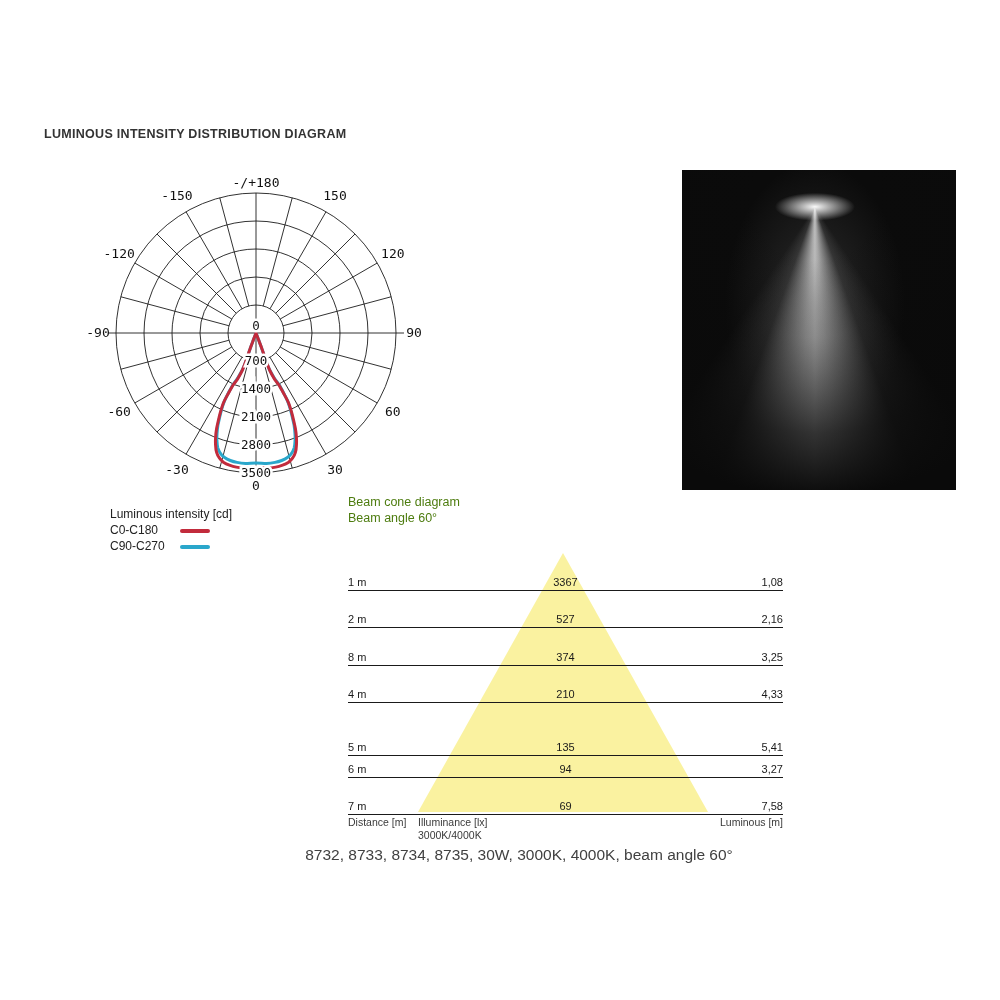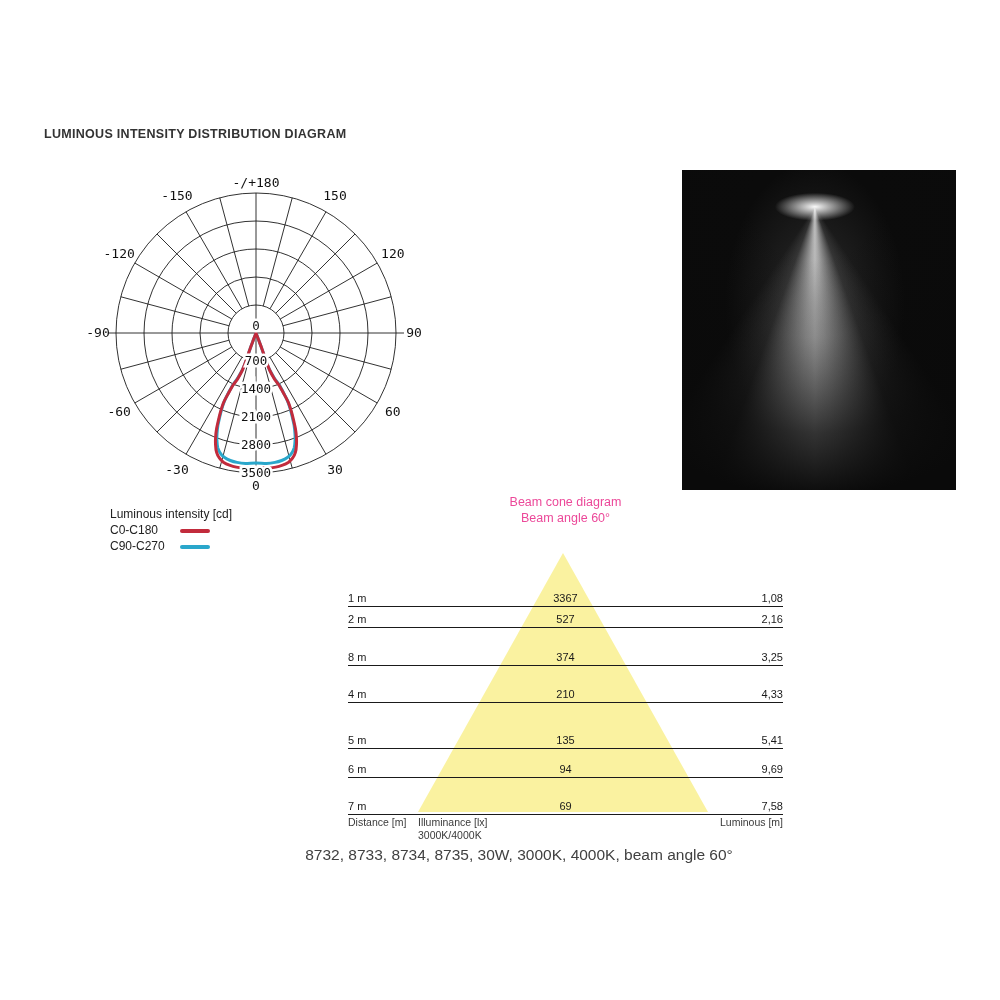--- a/index.html
+++ b/index.html
@@ -28,22 +28,22 @@
   #beam-photo{
     position:absolute;left:682px;top:170px;width:274px;height:320px;
     background:
       radial-gradient(ellipse 40px 14px at 48.5% 11.5%, rgba(255,255,255,.98), rgba(255,255,255,0) 100%),
       radial-gradient(circle 290px at 48.5% 11.5%, rgba(10,10,10,0) 18%, rgba(10,10,10,.25) 45%, rgba(10,10,10,.78) 78%, #0a0a0a 100%),
       radial-gradient(ellipse 120px 190px at 48.5% 42%, rgba(130,130,130,.28), rgba(130,130,130,0) 75%),
       conic-gradient(from 146deg at 48.5% 11.5%, rgba(225,225,225,0) 0deg, rgba(225,225,225,.12) 14deg, rgba(235,235,235,.72) 30deg, rgba(240,240,240,.82) 34deg, rgba(235,235,235,.72) 38deg, rgba(225,225,225,.12) 54deg, rgba(225,225,225,0) 68deg),
       #0b0b0b;
   }
   
-  #cone-titles{position:absolute;left:348px;top:494px;width:435px;text-align:center;
-    font-size:12.5px;line-height:16px;color:#ec4899;}
+  #cone-titles{position:absolute;left:348px;top:494px;width:435px;
+    font-size:12.5px;line-height:16px;color:#4d7c0f;}
   #cone-triangle{
     position:absolute;left:418px;top:553px;width:290px;height:259px;
     clip-path:polygon(50% 0%,100% 100%,0% 100%);
   }
   #cone-rows{position:absolute;left:348px;top:551px;width:435px;height:262px;}
   .cone-row{position:absolute;left:0;width:100%;height:37px;border-bottom:1px solid #1a1a1a;
     display:flex;align-items:flex-end;font-size:11px;color:#1a1a1a;padding-bottom:2px;box-sizing:content-box;}
   .c-d{width:70px;text-align:left;}
   .c-i{flex:1;text-align:center;}
   .c-m{width:70px;text-align:right;}
@@ -123,49 +123,49 @@
 
 <div id="beam-photo"></div>
 
 <div id="cone-titles">
   <div>Beam cone diagram</div>
   <div>Beam angle 60°</div>
 </div>
 
 <div id="cone-triangle" style="background: rgb(250, 242, 160);"></div>
 <div id="cone-rows">
-    <div class="cone-row" style="top: 16px;">
+    <div class="cone-row" style="top: 0px;">
       <span class="c-d">1 m</span>
       <span class="c-i">3367</span>
       <span class="c-m">1,08</span>
     </div>
     <div class="cone-row" style="top: 37.3px;">
       <span class="c-d">2 m</span>
       <span class="c-i">527</span>
       <span class="c-m">2,16</span>
     </div>
     <div class="cone-row" style="top: 74.6px;">
       <span class="c-d">8 m</span>
       <span class="c-i">374</span>
       <span class="c-m">3,25</span>
     </div>
     <div class="cone-row" style="top: 111.9px;">
       <span class="c-d">4 m</span>
       <span class="c-i">210</span>
       <span class="c-m">4,33</span>
     </div>
-    <div class="cone-row" style="top: 158px;">
+    <div class="cone-row" style="top: 165px;">
       <span class="c-d">5 m</span>
       <span class="c-i">135</span>
       <span class="c-m">5,41</span>
     </div>
     <div class="cone-row" style="top: 186.5px;">
       <span class="c-d">6 m</span>
       <span class="c-i">94</span>
-      <span class="c-m">9,69</span>
+      <span class="c-m">3,27</span>
     </div>
     <div class="cone-row" style="top: 223.8px;">
       <span class="c-d">7 m</span>
       <span class="c-i">69</span>
       <span class="c-m">7,58</span>
     </div>
   </div>
 
 <div id="cone-footer">
   <span class="c-d">Distance [m]</span>

